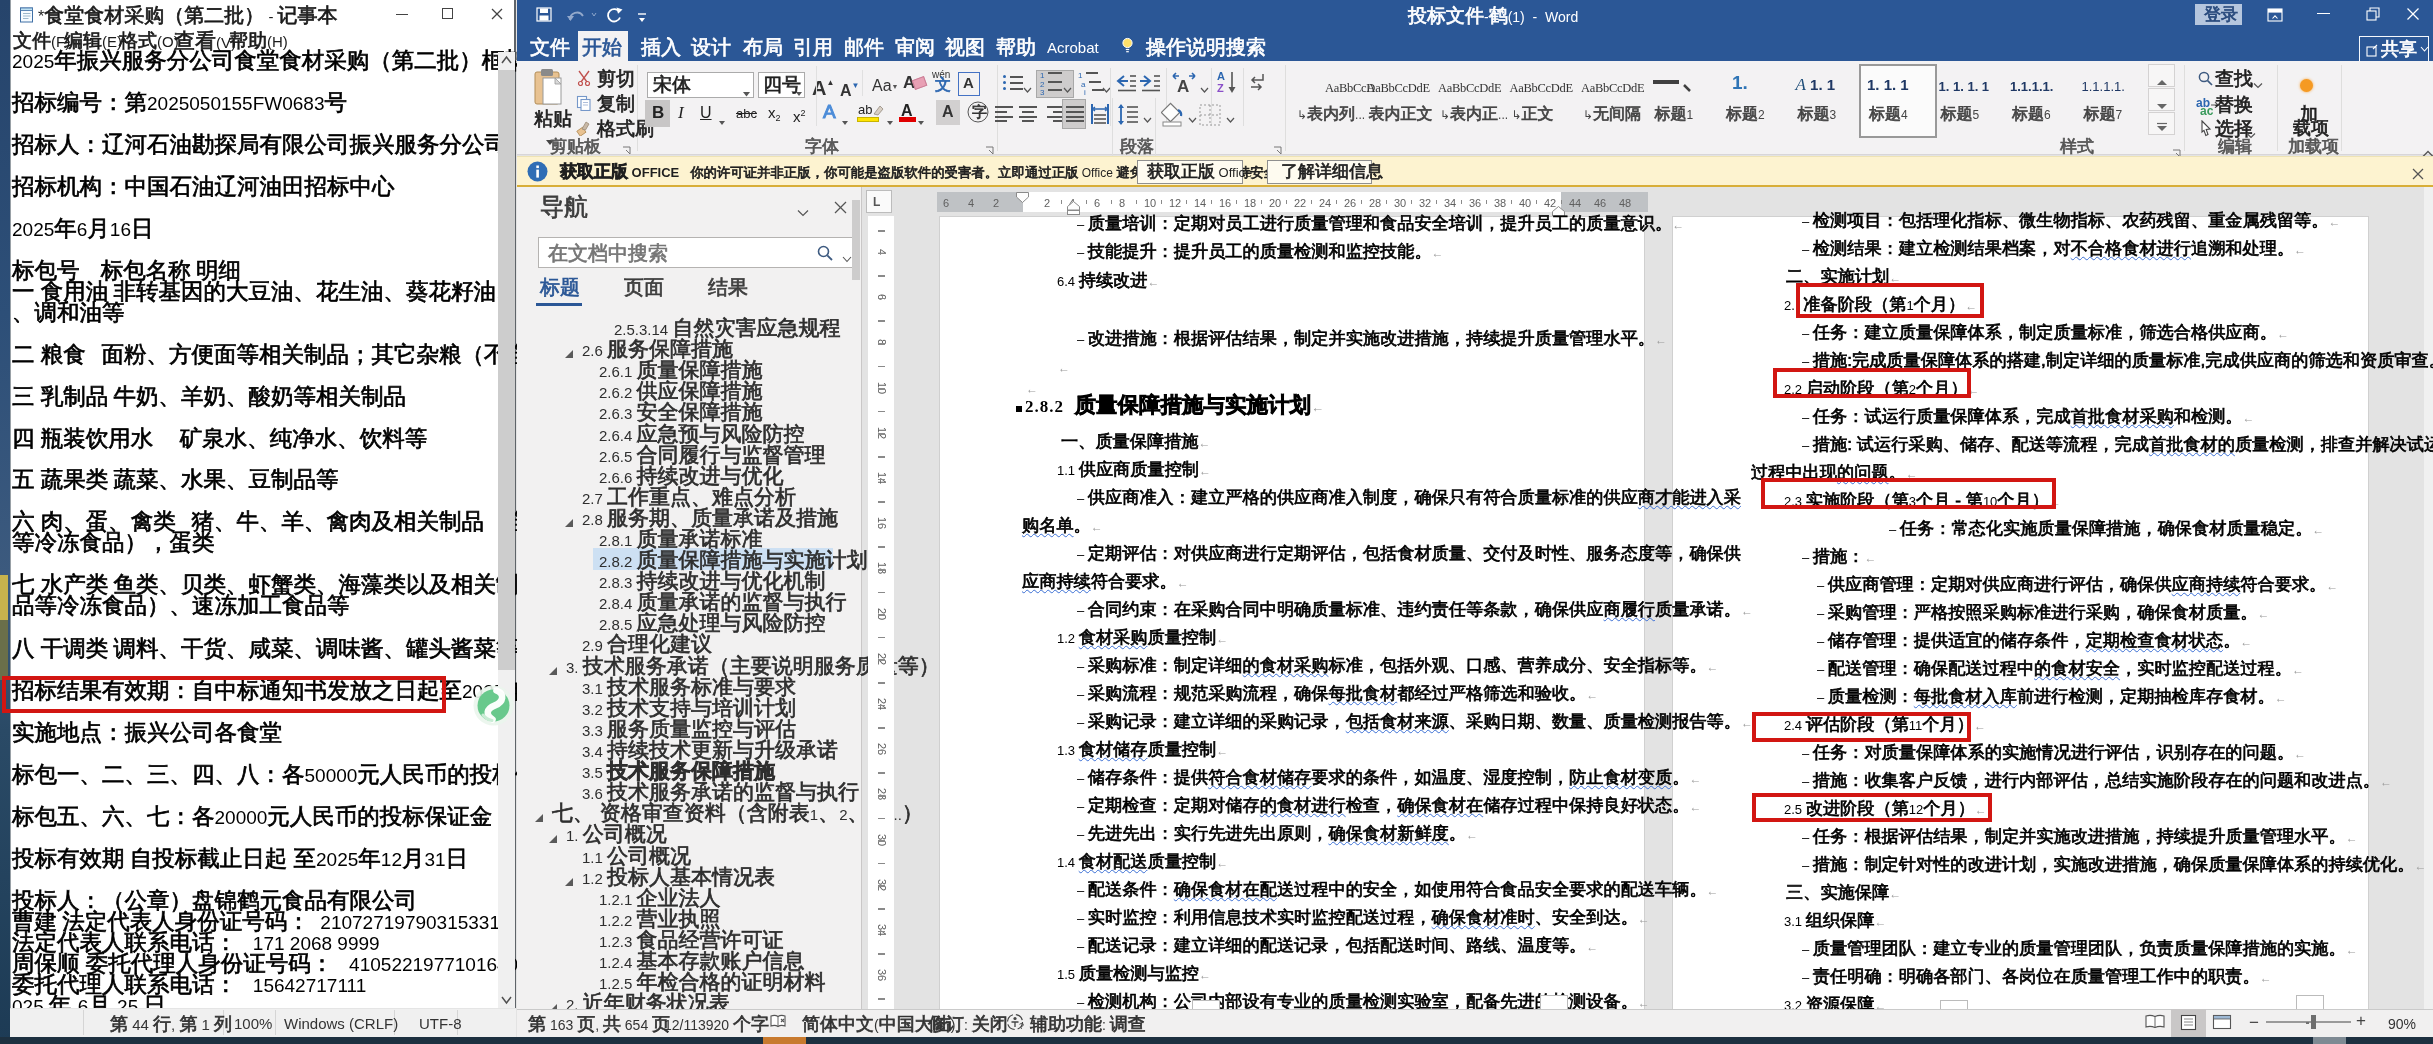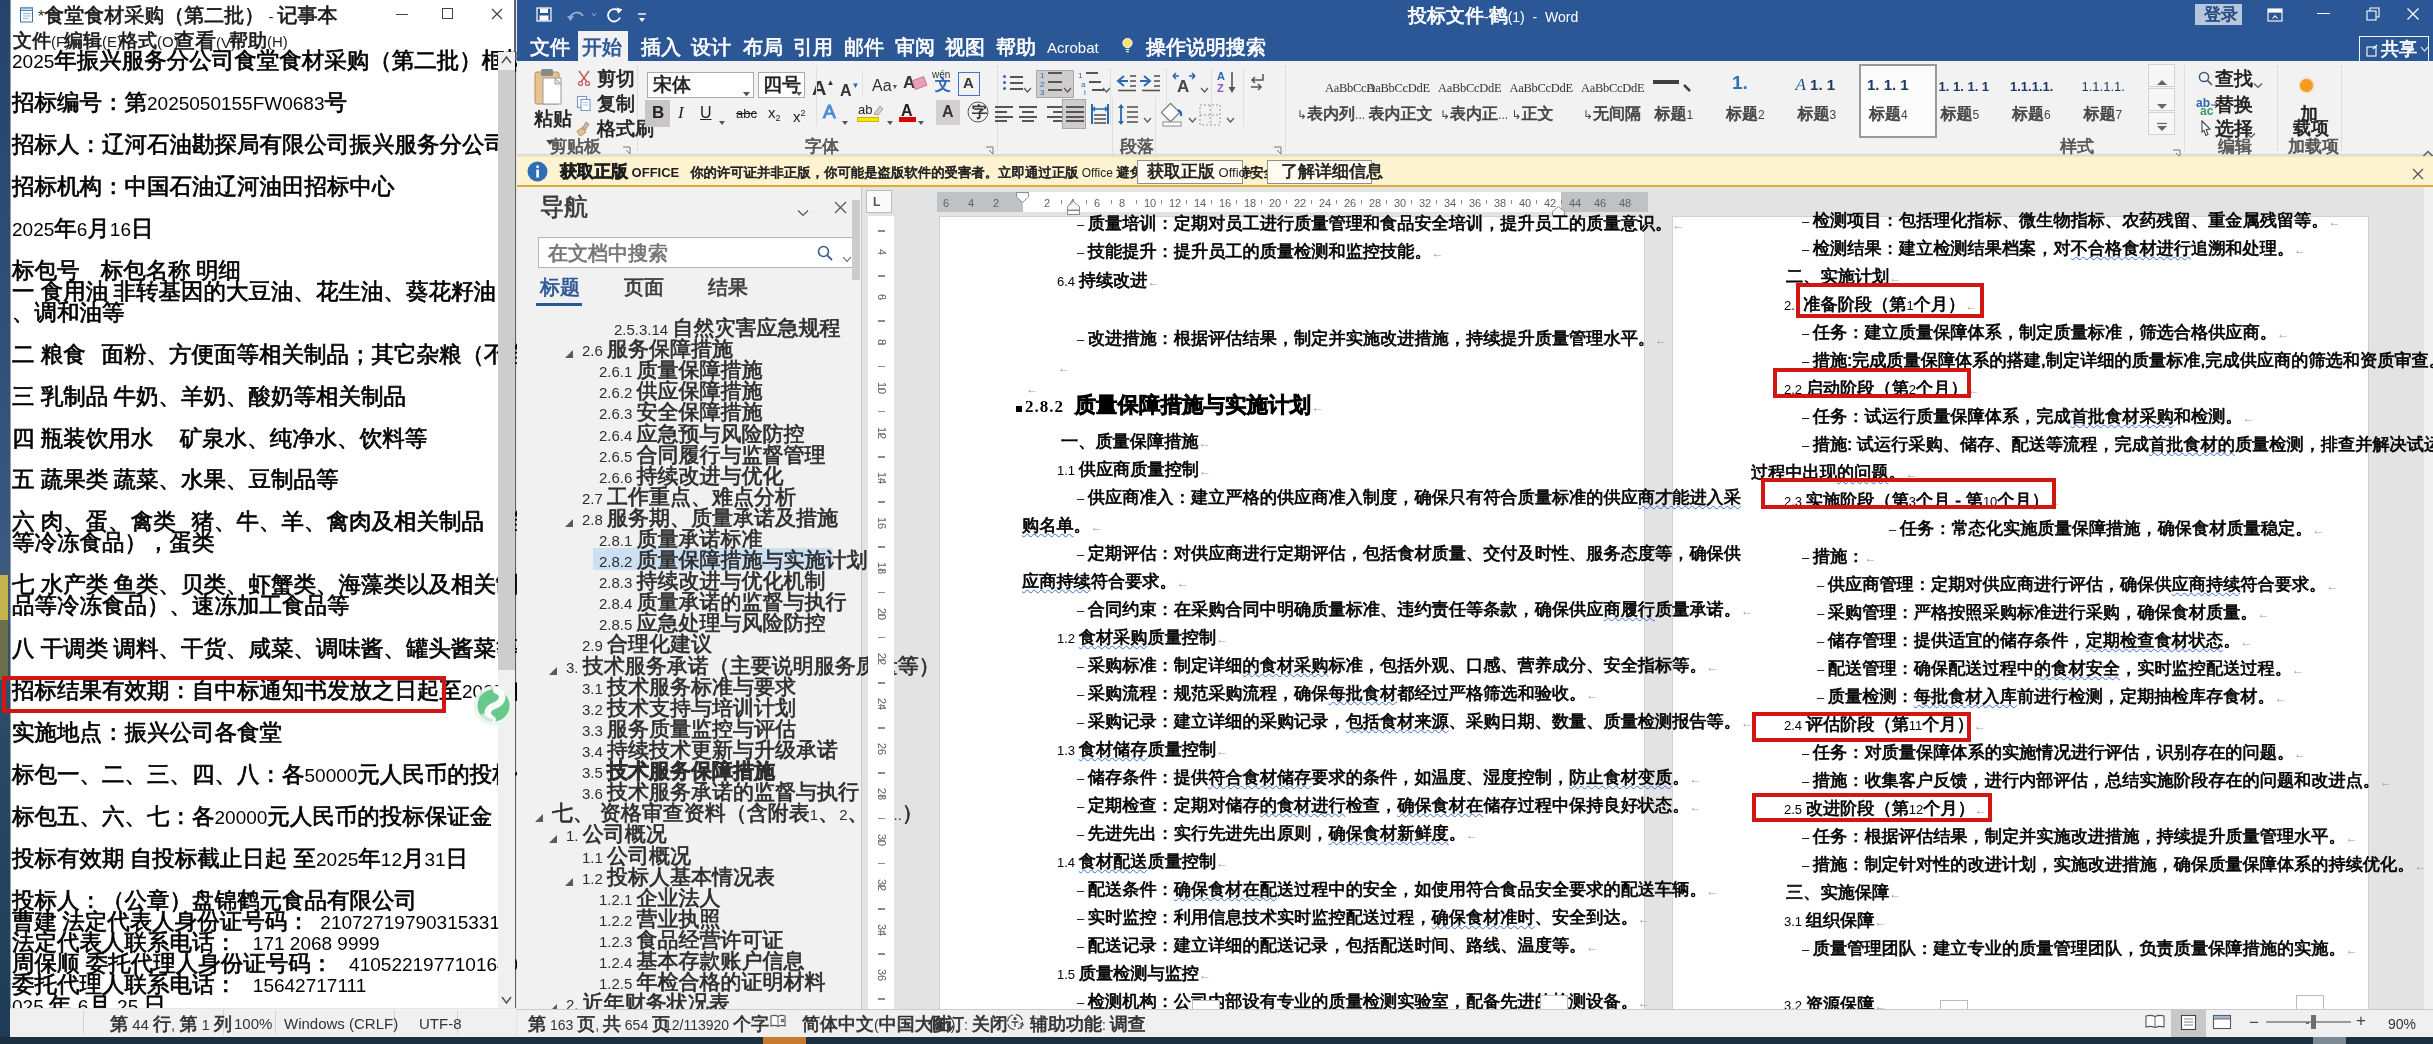--- a/index.html
+++ b/index.html
@@ -704,20 +704,21 @@
 <div style="position:absolute;left:1817px;top:686px;line-height:20px;white-space:nowrap;"><span class="lt" style="font-size:13px;color:#000;">– </span><span class="cj" style="font-size:17.2px;color:#000;">质量检测：</span><span class="cj" style="font-size:17.2px;text-decoration:underline;text-decoration-style:wavy;text-decoration-color:#3b6fd4;text-decoration-thickness:1px;text-underline-offset:2px;">每批食材入库</span><span class="cj" style="font-size:17.2px;color:#000;">前进行检测，定期抽检库存食材。</span><span class="lt ret" style="font-size:12px;">←</span></div>
 <div style="position:absolute;left:1784px;top:714px;line-height:20px;white-space:nowrap;"><span class="lt" style="font-size:13px;color:#000;">2.4 </span><span class="cj" style="font-size:17.2px;color:#000;">评估阶段（第</span><span class="lt" style="font-size:13px;color:#000;">11</span><span class="cj" style="font-size:17.2px;color:#000;">个月）</span><span class="lt ret" style="font-size:12px;">←</span></div>
 <div style="position:absolute;left:1802px;top:742px;line-height:20px;white-space:nowrap;"><span class="lt" style="font-size:13px;color:#000;">– </span><span class="cj" style="font-size:17.2px;color:#000;">任务：对质量保障体系的实施情况进行评估，识别存在的问题。</span><span class="lt ret" style="font-size:12px;">←</span></div>
 <div style="position:absolute;left:1802px;top:770px;line-height:20px;white-space:nowrap;"><span class="lt" style="font-size:13px;color:#000;">– </span><span class="cj" style="font-size:17.2px;color:#000;">措施：收集客户反馈，进行内部评估，总结实施阶段存在的问题和改进点。</span><span class="lt ret" style="font-size:12px;">←</span></div>
 <div style="position:absolute;left:1784px;top:798px;line-height:20px;white-space:nowrap;"><span class="lt" style="font-size:13px;color:#000;">2.5 </span><span class="cj" style="font-size:17.2px;color:#000;">改进阶段（第</span><span class="lt" style="font-size:13px;color:#000;">12</span><span class="cj" style="font-size:17.2px;color:#000;">个月）</span><span class="lt ret" style="font-size:12px;">←</span></div>
 <div style="position:absolute;left:1802px;top:854px;line-height:20px;white-space:nowrap;"><span class="lt" style="font-size:13px;color:#000;">– </span><span class="cj" style="font-size:17.2px;color:#000;">措施：制定针对性的改进计划，实施改进措施，确保质量保障体系的持续优化。</span><span class="lt ret" style="font-size:12px;">←</span></div>
 <div style="position:absolute;left:1802px;top:826px;line-height:20px;white-space:nowrap;"><span class="lt" style="font-size:13px;color:#000;">– </span><span class="cj" style="font-size:17.2px;color:#000;">任务：根据评估结果，制定并实施改进措施，持续提升质量管理水平。</span><span class="lt ret" style="font-size:12px;">←</span></div>
 <div style="position:absolute;left:1786px;top:882px;line-height:20px;white-space:nowrap;"><span class="cj" style="font-size:17.2px;color:#000;">三、实施保障</span><span class="lt ret" style="font-size:12px;">←</span></div>
 <div style="position:absolute;left:1784px;top:910px;line-height:20px;white-space:nowrap;"><span class="lt" style="font-size:13px;color:#000;">3.1 </span><span class="cj" style="font-size:17.2px;color:#000;">组织保障</span><span class="lt ret" style="font-size:12px;">←</span></div>
 <div style="position:absolute;left:1802px;top:938px;line-height:20px;white-space:nowrap;"><span class="lt" style="font-size:13px;color:#000;">– </span><span class="cj" style="font-size:17.2px;color:#000;">质量管理团队：建立专业的质量管理团队，负责质量保障措施的实施。</span><span class="lt ret" style="font-size:12px;">←</span></div>
+<div style="position:absolute;left:1802px;top:966px;line-height:20px;white-space:nowrap;"><span class="lt" style="font-size:13px;color:#000;">– </span><span class="cj" style="font-size:17.2px;color:#000;">责任明确：明确各部门、各岗位在质量管理工作中的职责。</span><span class="lt ret" style="font-size:12px;">←</span></div>
 <div style="position:absolute;left:1784px;top:994px;line-height:20px;white-space:nowrap;"><span class="lt" style="font-size:13px;color:#000;">3.2 </span><span class="cj" style="font-size:17.2px;color:#000;">资源保障</span><span class="lt ret" style="font-size:12px;">←</span></div>
 <div style="position:absolute;left:1796px;top:283px;width:188px;height:35px;border:4px solid #d21612;z-index:20;"></div>
 <div style="position:absolute;left:1773px;top:368px;width:198px;height:30px;border:4px solid #d21612;z-index:20;"></div>
 <div style="position:absolute;left:1761px;top:478px;width:295px;height:31px;border:4px solid #d21612;z-index:20;"></div>
 <div style="position:absolute;left:1752px;top:712px;width:219px;height:30px;border:4px solid #d21612;z-index:20;"></div>
 <div style="position:absolute;left:1752px;top:793px;width:240px;height:29px;border:4px solid #d21612;z-index:20;"></div>
 <div style="position:absolute;left:1192px;top:1000px;width:28px;height:9px;border:1px solid #bbb;border-bottom:0;background:#fff;"></div>
 <div style="position:absolute;left:1540px;top:995px;width:28px;height:14px;border:1px solid #bbb;border-bottom:0;background:#fff;"></div>
 <div style="position:absolute;left:1940px;top:1000px;width:28px;height:9px;border:1px solid #bbb;border-bottom:0;background:#fff;"></div>
 <div style="position:absolute;left:2296px;top:995px;width:28px;height:14px;border:1px solid #bbb;border-bottom:0;background:#fff;"></div>

